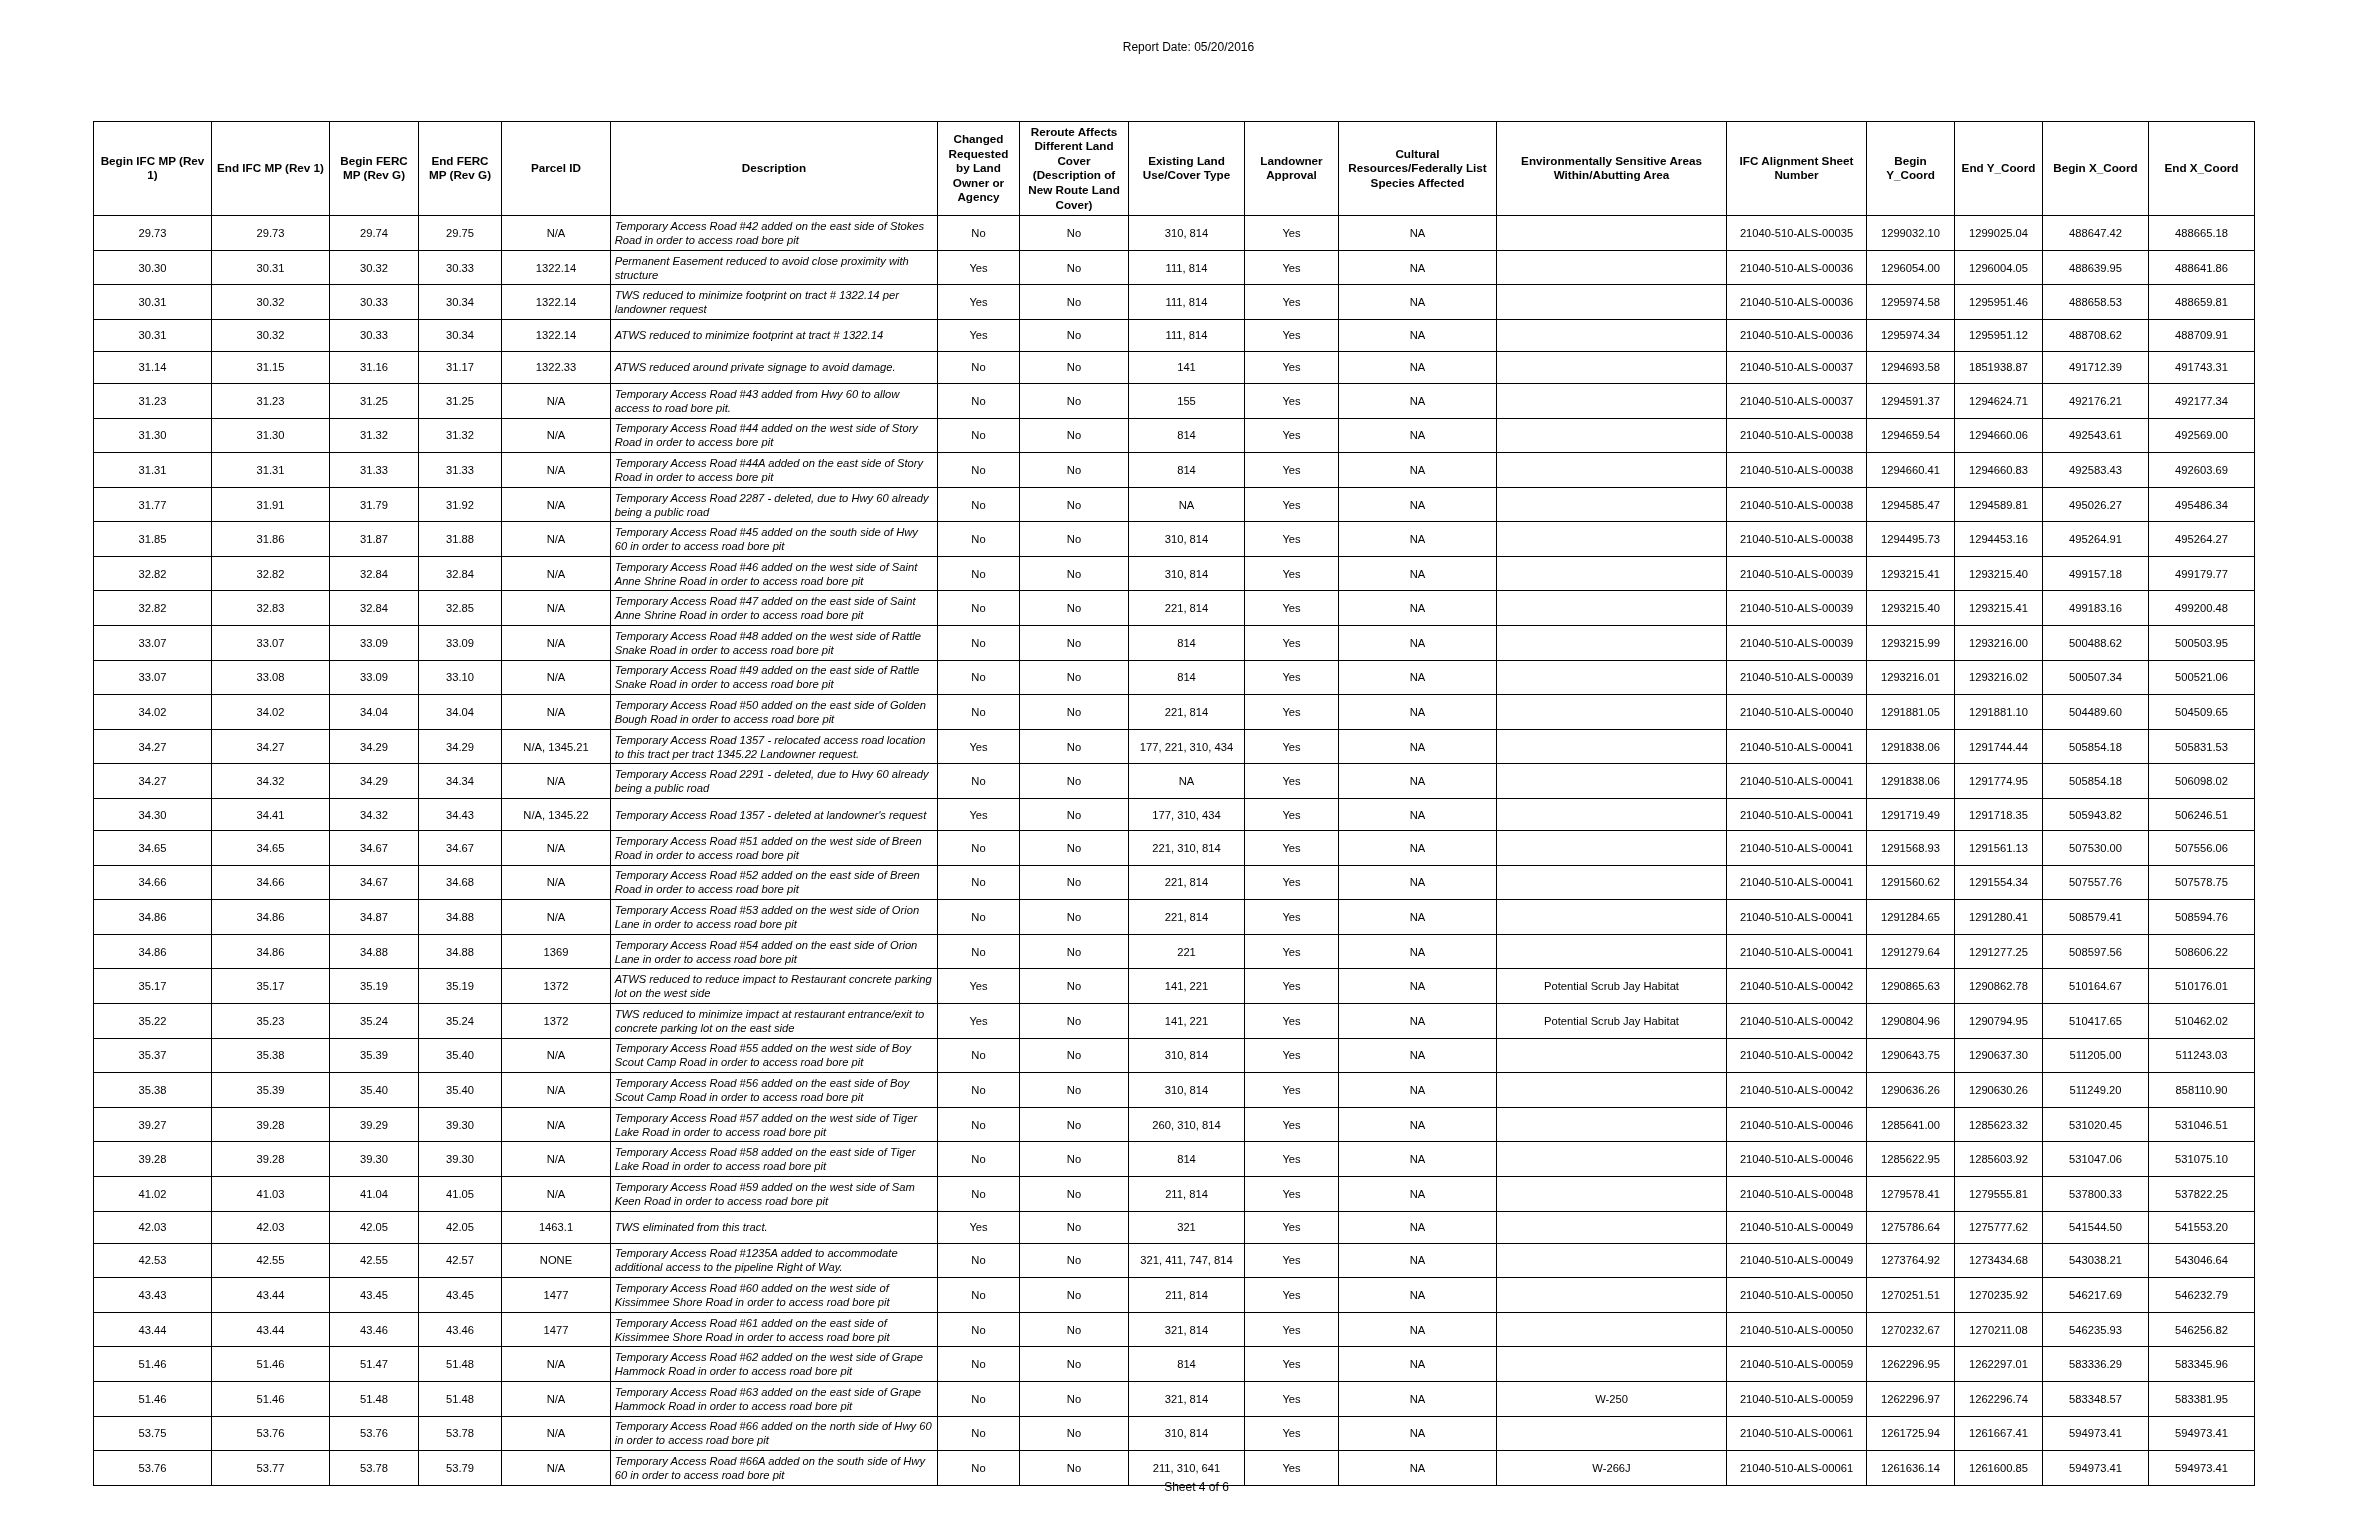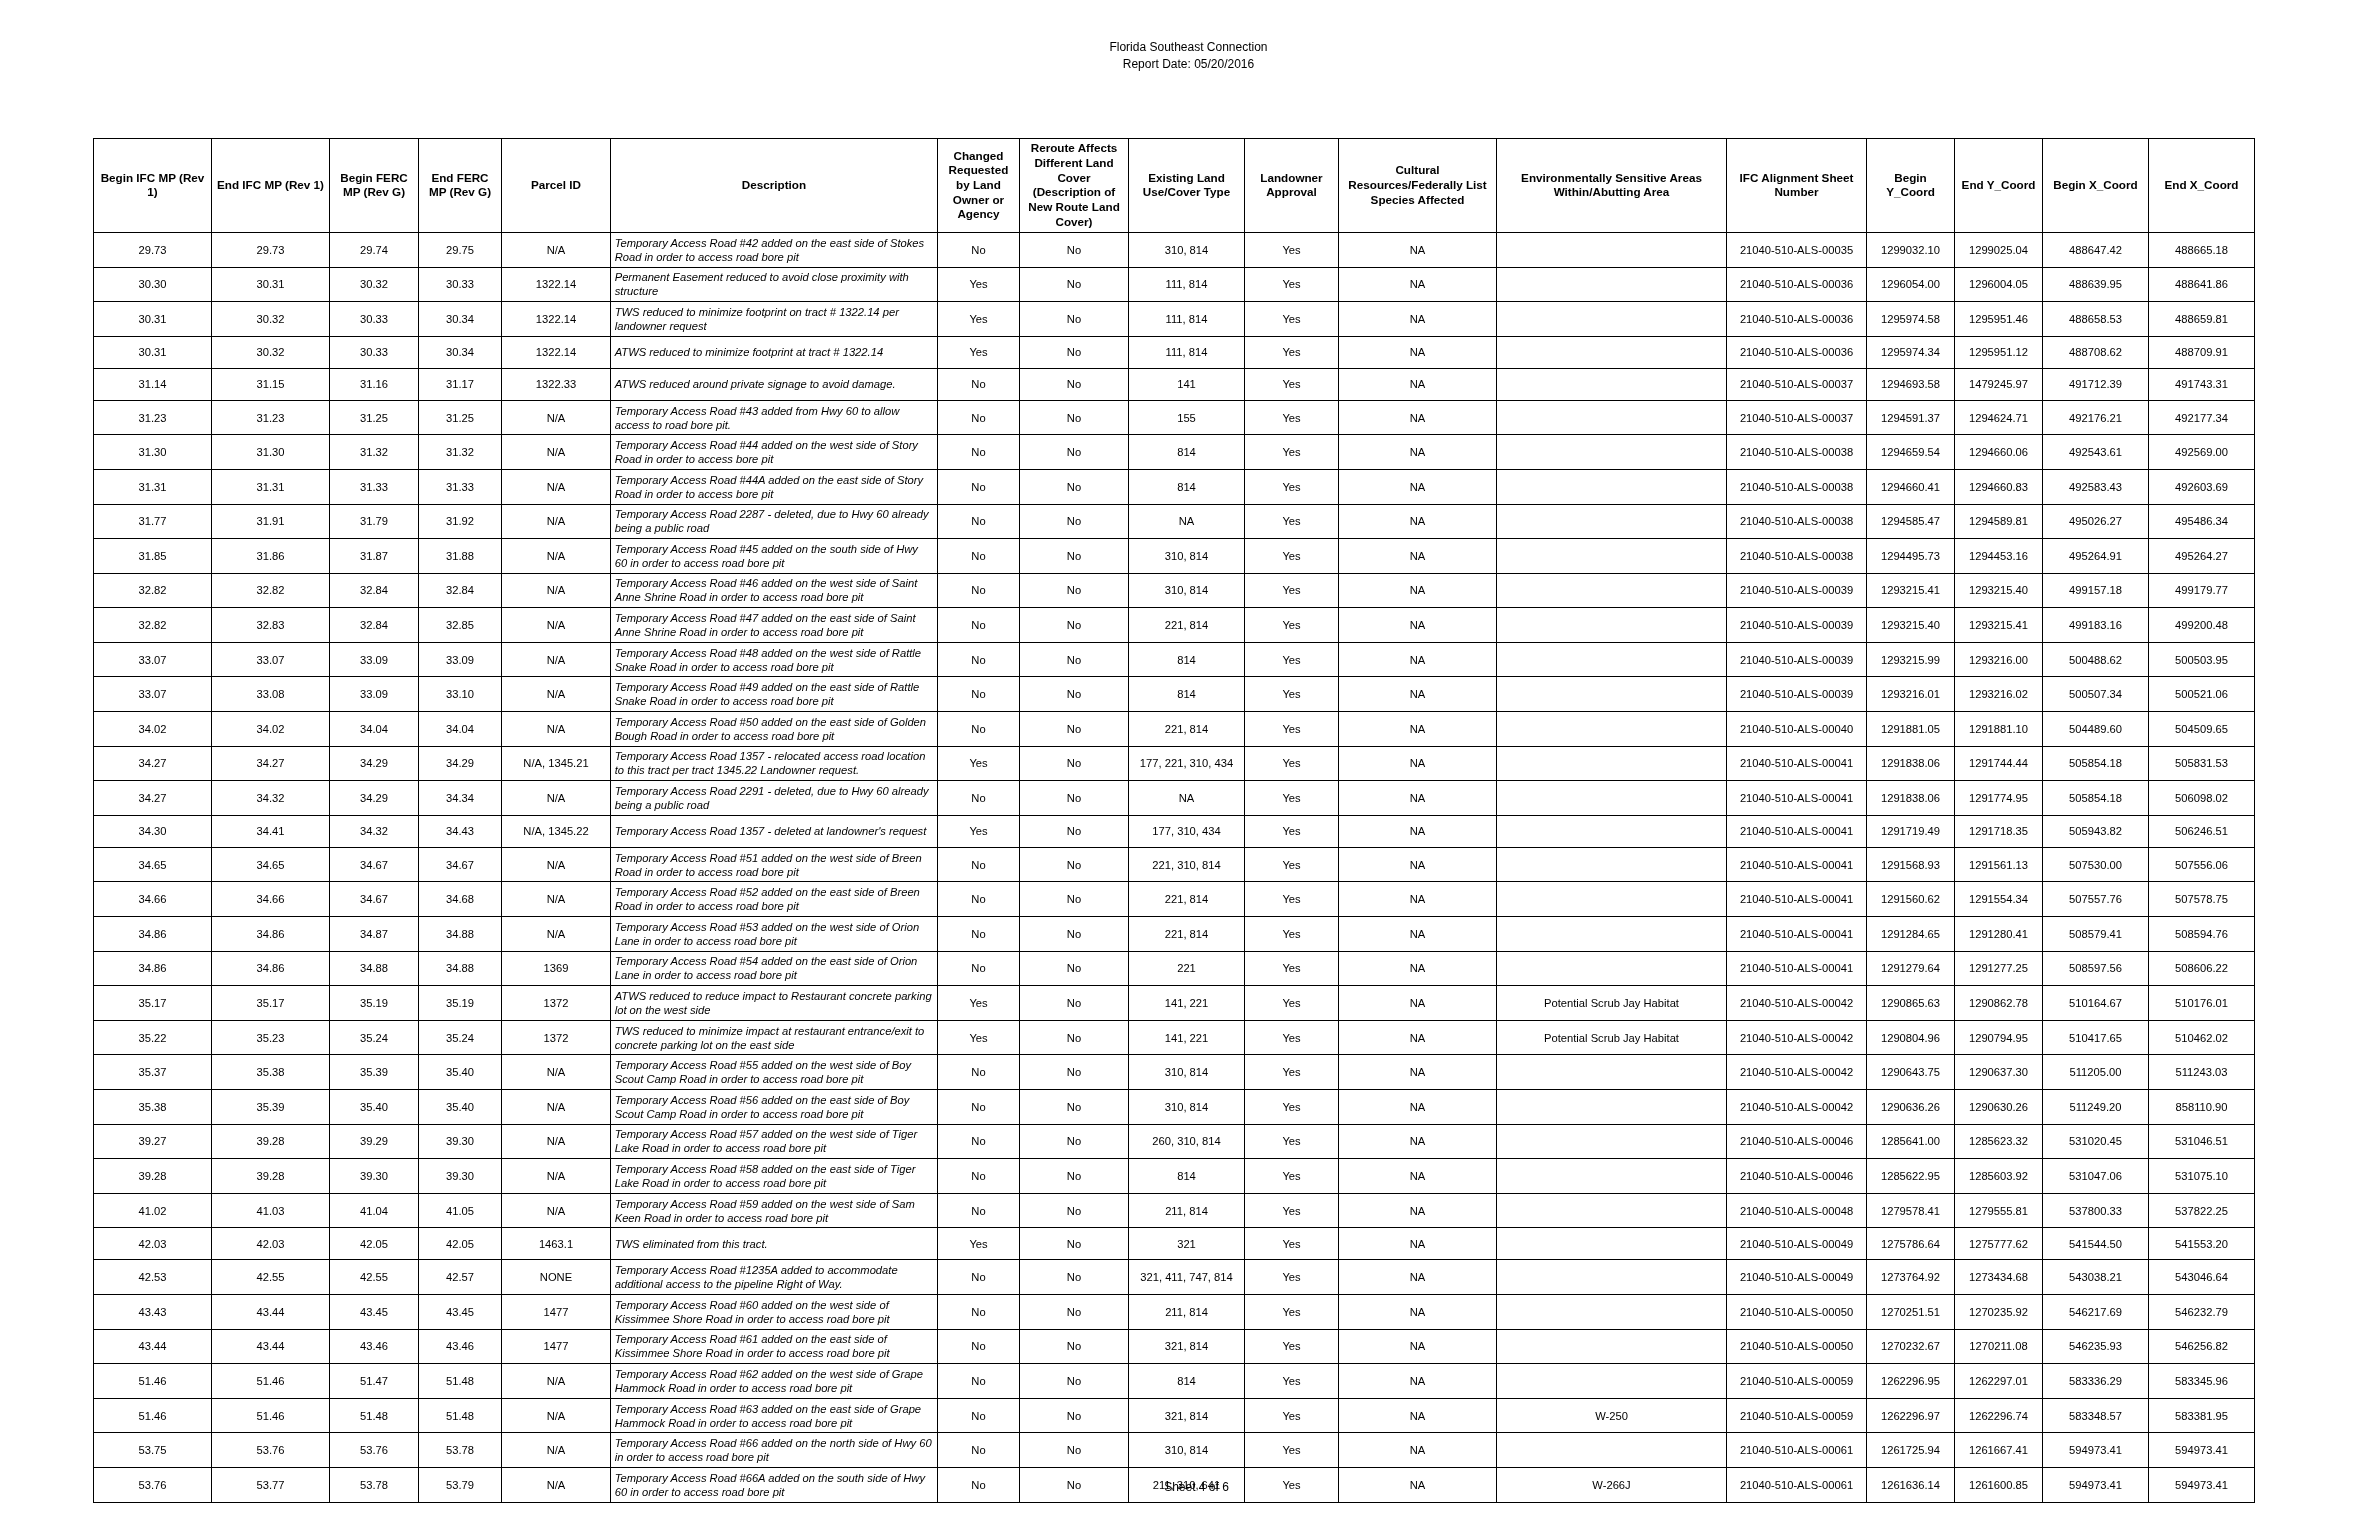--- a/index.html
+++ b/index.html
@@ -49,21 +49,20 @@
     bottom: 45px;
     text-align: center;
     font-size: 12px;
   }
 </style>
 </head>
 <body>
 
 <div class="page">
   <div class="title-block">
-    <div>Florida Southeast Connection</div>
     <div>Report Date: 05/20/2016</div>
   </div>
 
   <table class="ferc-table" id="ferc-table">
       <colgroup>
         <col style="width: 118px;">
         <col style="width: 118px;">
         <col style="width: 89px;">
         <col style="width: 83px;">
         <col style="width: 109px;">
@@ -186,21 +185,21 @@
           <td>1322.33</td>
           <td class="desc">ATWS reduced around private signage to avoid damage.</td>
           <td>No</td>
           <td>No</td>
           <td>141</td>
           <td>Yes</td>
           <td>NA</td>
           <td></td>
           <td>21040-510-ALS-00037</td>
           <td>1294693.58</td>
-          <td>1479245.97</td>
+          <td>1851938.87</td>
           <td>491712.39</td>
           <td>491743.31</td>
         </tr>
         <tr>
           <td>31.23</td>
           <td>31.23</td>
           <td>31.25</td>
           <td>31.25</td>
           <td>N/A</td>
           <td class="desc">Temporary Access Road #43 added from Hwy 60 to allow access to road bore pit.</td>

